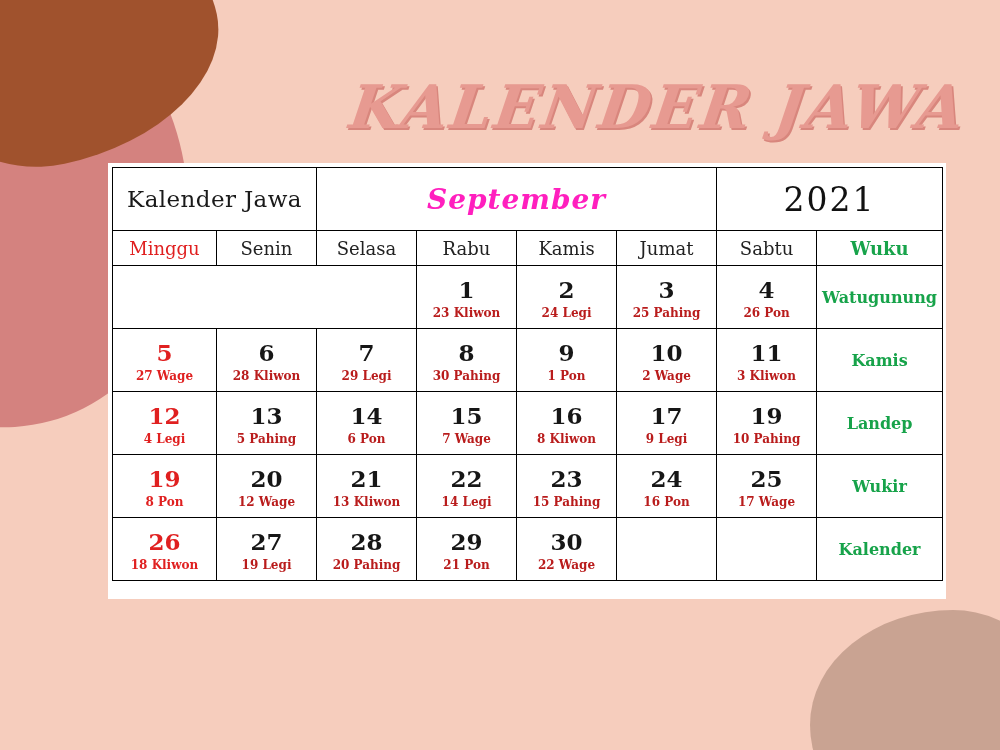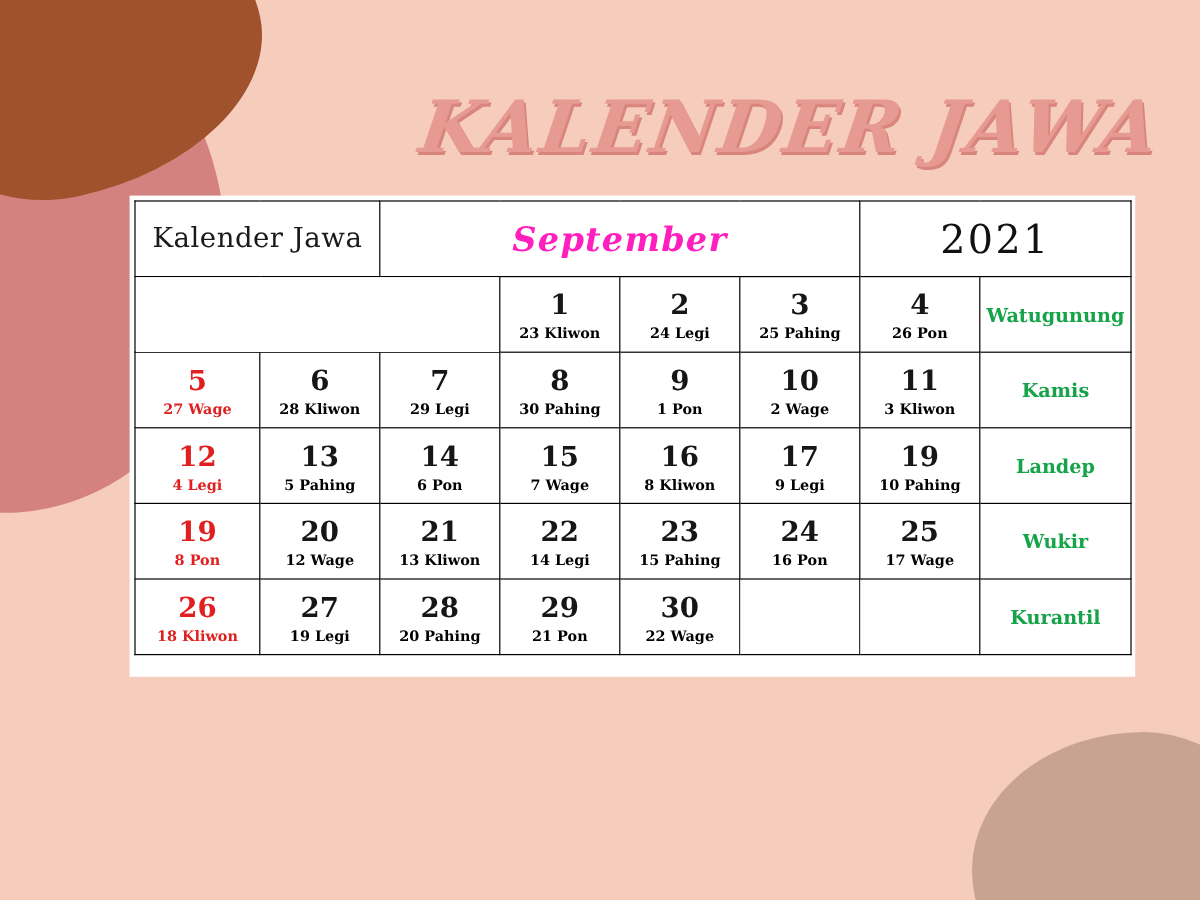--- a/index.html
+++ b/index.html
@@ -132,21 +132,21 @@
     font-weight: bold;
     font-size: 23px;
     color: #161616;
     line-height: 1.05;
     margin-top: 4px;
   }
   .date-pasaran {
     font-family: "DejaVu Serif", serif;
     font-weight: bold;
     font-size: 12px;
-    color: #000000;
+    color: #b91c1c;
     margin-top: 4px;
   }
   .date-cell.sunday .date-num,
   .date-cell.sunday .date-pasaran { color: #e02020; }
   .date-cell.empty { background: #fff; }
 
   .wuku-cell {
     font-family: "DejaVu Serif", serif;
     font-weight: bold;
     font-size: 16px;
@@ -173,20 +173,30 @@
       <col style="width:100px">
       <col style="width:100px">
       <col style="width:126px">
     </colgroup>
     <tbody id="calendar-body">
         <tr class="hdr-row">
           <td colspan="2" class="hdr-label">Kalender Jawa</td>
           <td colspan="4" class="hdr-month" style="color: rgb(255, 31, 190);">September</td>
           <td colspan="2" class="hdr-year">2021</td>
         </tr>
+        <tr class="dayname-row">
+          <td class="sunday">Minggu</td>
+          <td>Senin</td>
+          <td>Selasa</td>
+          <td>Rabu</td>
+          <td>Kamis</td>
+          <td>Jumat</td>
+          <td>Sabtu</td>
+          <td class="wuku-head">Wuku</td>
+        </tr>
         <tr>
           <td class="date-cell empty" colspan="3"></td>
           <td class="date-cell">
             <div class="date-num">1</div>
             <div class="date-pasaran">23 Kliwon</div>
           </td>
           <td class="date-cell">
             <div class="date-num">2</div>
             <div class="date-pasaran">24 Legi</div>
           </td>
@@ -309,17 +319,17 @@
           <td class="date-cell">
             <div class="date-num">29</div>
             <div class="date-pasaran">21 Pon</div>
           </td>
           <td class="date-cell">
             <div class="date-num">30</div>
             <div class="date-pasaran">22 Wage</div>
           </td>
           <td class="date-cell empty"></td>
           <td class="date-cell empty"></td>
-          <td class="wuku-cell">Kurantil</td>
+          <td class="wuku-cell">Kalender</td>
         </tr>
       </tbody>
   </table>
 </div>
 
 </body></html>

